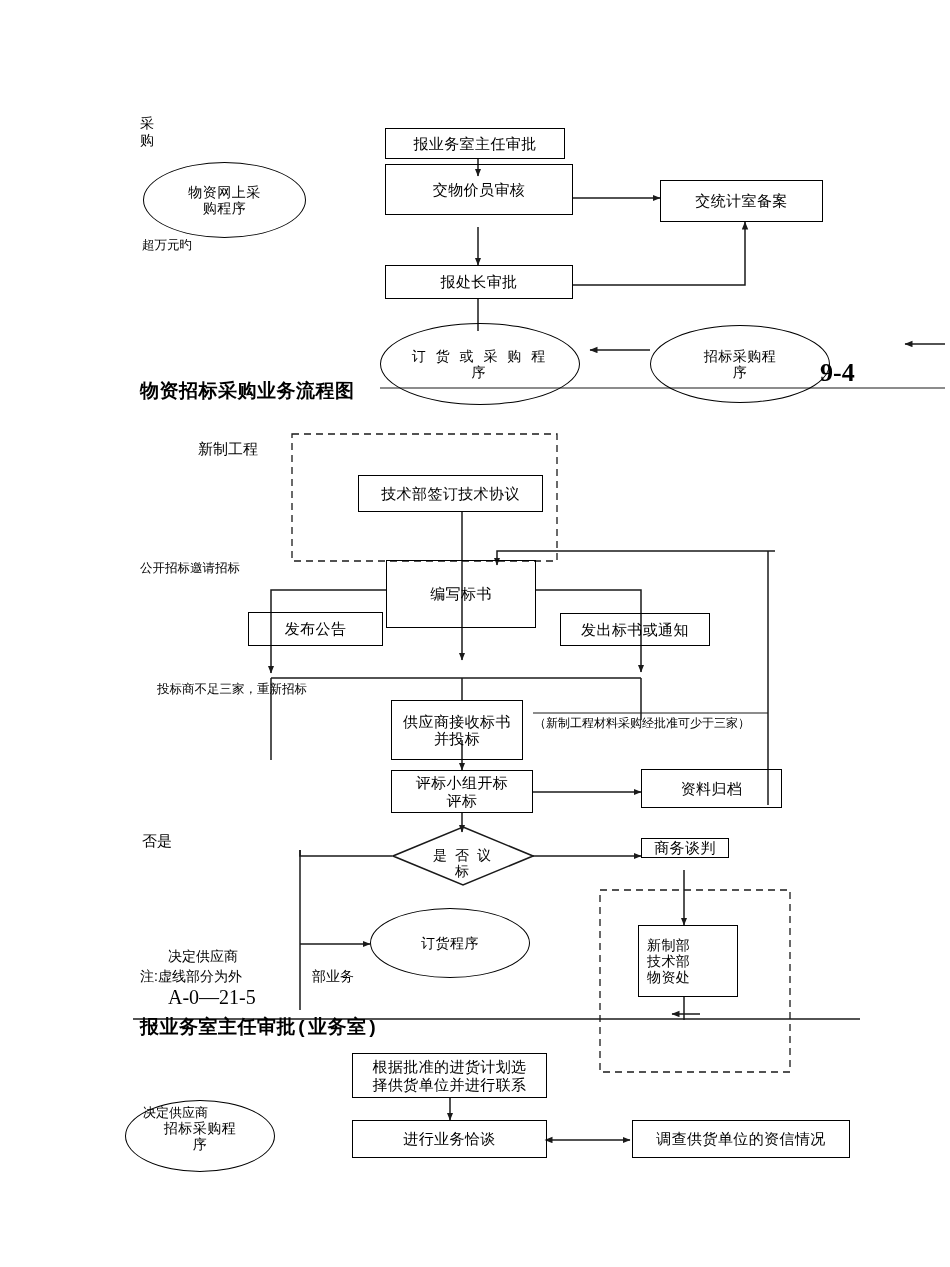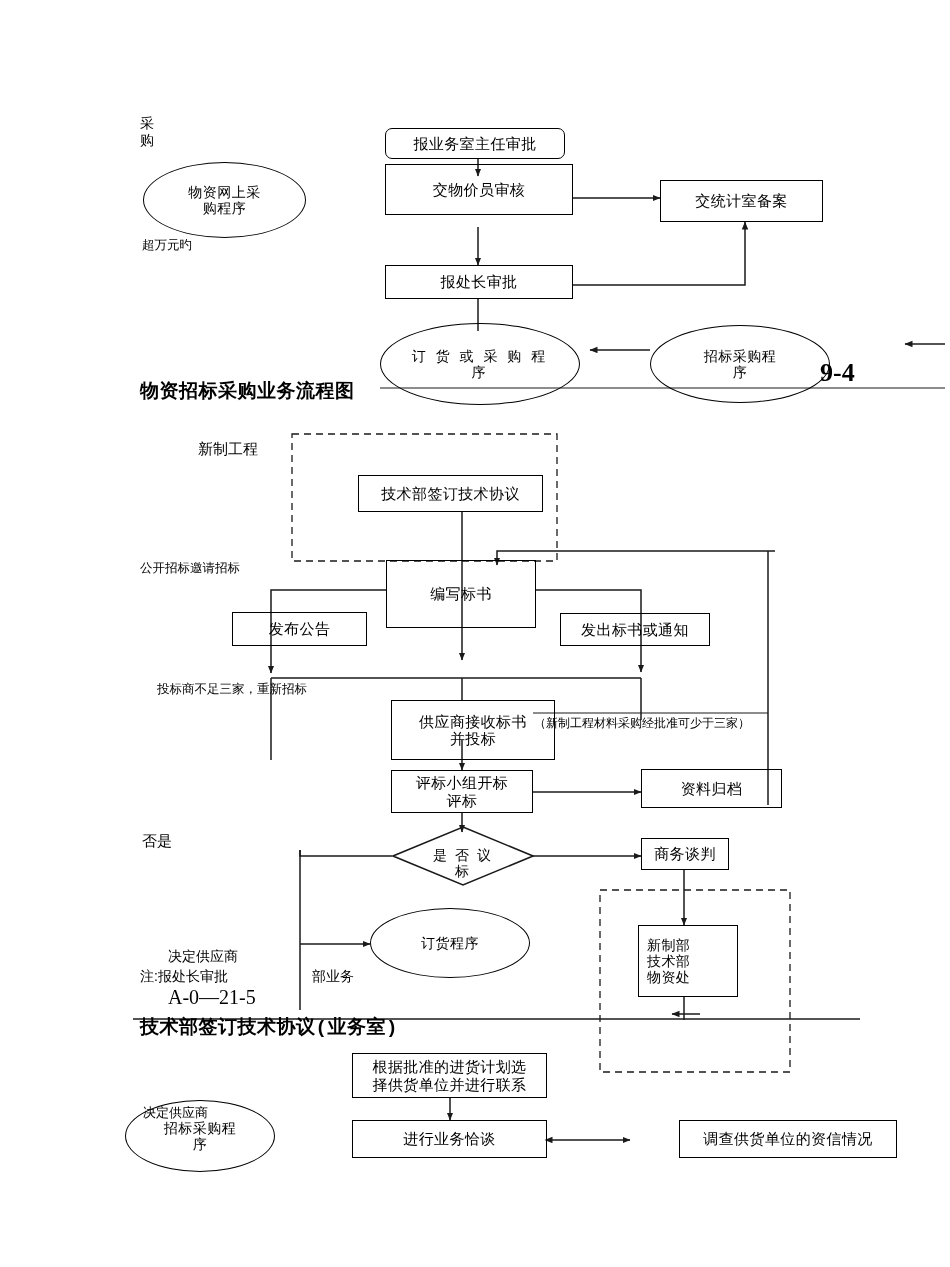--- a/index.html
+++ b/index.html
@@ -189,21 +189,21 @@
   </svg>
 
   <div class="label multiline" style="left:140px; top:115px;">采
 购</div>
 
   <div class="node ellipse multiline" style="left:143px; top:162px; width:163px; height:76px;">物资网上采
 购程序</div>
 
   <div class="label small" style="left:142px; top:238px;">超万元旳</div>
 
-  <div class="node boxnode" style="left:385px; top:128px; width:180px; height:31px;border-radius:7px;">报业务室主任审批</div>
+  <div class="node boxnode" style="left:385px; top:128px; width:180px; height:31px;">报业务室主任审批</div>
 
   <div class="node boxnode" style="left:385px; top:164px; width:188px; height:51px;">交物价员审核</div>
 
   <div class="node boxnode" style="left:385px; top:265px; width:188px; height:34px;">报处长审批</div>
 
   <div class="node boxnode" style="left:660px; top:180px; width:163px; height:42px;">交统计室备案</div>
 
   <div class="node ellipse multiline" style="left:380px; top:323px; width:200px; height:82px; letter-spacing:3px;">订 货 或 采 购 程
 序</div>
 
@@ -215,69 +215,69 @@
   <div class="heading" style="left:140px; top:378px;">物资招标采购业务流程图</div>
 
   <div class="label" style="left:198px; top:440px; font-size:15px;">新制工程</div>
 
   <div class="node boxnode" style="left:358px; top:475px; width:185px; height:37px;">技术部签订技术协议</div>
 
   <div class="label small" style="left:140px; top:561px;">公开招标邀请招标</div>
 
   <div class="node boxnode" style="left:386px; top:560px; width:150px; height:68px;">编写标书</div>
 
-  <div class="node boxnode" style="left:232px; top:612px; width:135px; height:34px;">发布公告</div>
+  <div class="node boxnode" style="left:248px; top:612px; width:135px; height:34px;">发布公告</div>
 
   <div class="node boxnode" style="left:560px; top:613px; width:150px; height:33px;">发出标书或通知</div>
 
   <div class="label small" style="left:157px; top:682px;">投标商不足三家，重新招标</div>
 
-  <div class="node boxnode multiline" style="left:391px; top:700px; width:164px; height:60px;">供应商接收标书
+  <div class="node boxnode multiline" style="left:391px; top:700px; width:132px; height:60px;">供应商接收标书
 并投标</div>
 
   <div class="label tiny" style="left:534px; top:716px;">（新制工程材料采购经批准可少于三家）</div>
 
   <div class="node boxnode multiline" style="left:391px; top:770px; width:142px; height:43px;">评标小组开标
 评标</div>
 
   <div class="node boxnode" style="left:641px; top:769px; width:141px; height:39px;">资料归档</div>
 
   <div class="label" style="left:142px; top:832px; font-size:15px;">否是</div>
 
   <div class="diamond-wrap" style="left:392px; top:826px; width:142px; height:60px;">
     <svg width="142" height="60" viewBox="0 0 142 60">
       <polygon points="71,1 141,30 71,59 1,30" fill="none" stroke="#1a1a1a" stroke-width="1.5"></polygon>
     </svg>
   </div>
   <div class="diamond-label multiline" style="left:412px; top:846px; width:102px; height:34px;">是 否 议
 标</div>
 
-  <div class="node boxnode" style="left:641px; top:838px; width:88px; height:32px;">商务谈判</div>
+  <div class="node boxnode" style="left:641px; top:838px; width:88px; height:20px;">商务谈判</div>
 
   <div class="node ellipse" style="left:370px; top:908px; width:160px; height:70px;">订货程序</div>
 
   <div class="node boxnode multiline leftalign" style="left:638px; top:925px; width:100px; height:72px; align-items:center; font-size:14px;">新制部
 技术部
 物资处</div>
 
   <div class="label" style="left:168px; top:948px; font-size:14px;">决定供应商</div>
 
-  <div class="label" style="left:140px; top:968px; font-size:14px;">注:报处长审批</div>
+  <div class="label" style="left:140px; top:968px; font-size:14px;">注:虚线部分为外</div>
 
   <div class="label" style="left:312px; top:968px; font-size:14px;text-align:center;">部业务</div>
 
   <div class="doccode" style="left:168px; top:986px;">A-0—21-5</div>
 
-  <div class="heading" style="left:140px; top:1014px;">技术部签订技术协议(业务室)</div>
+  <div class="heading" style="left:140px; top:1014px;">报业务室主任审批(业务室)</div>
 
   <div class="node boxnode multiline" style="left:352px; top:1053px; width:195px; height:45px;">根据批准的进货计划选
 择供货单位并进行联系</div>
 
   <div class="node boxnode" style="left:352px; top:1120px; width:195px; height:38px;">进行业务恰谈</div>
 
-  <div class="node boxnode" style="left:632px; top:1120px; width:218px; height:38px;margin-left:47px;">调查供货单位的资信情况</div>
+  <div class="node boxnode" style="left:632px; top:1120px; width:218px; height:38px;">调查供货单位的资信情况</div>
 
   <div class="node ellipse multiline" style="left:125px; top:1100px; width:150px; height:72px;">招标采购程
 序</div>
 
   <div class="label" style="left:143px; top:1105px; font-size:13px;">决定供应商</div>
 
 </div>
 
 </body></html>

